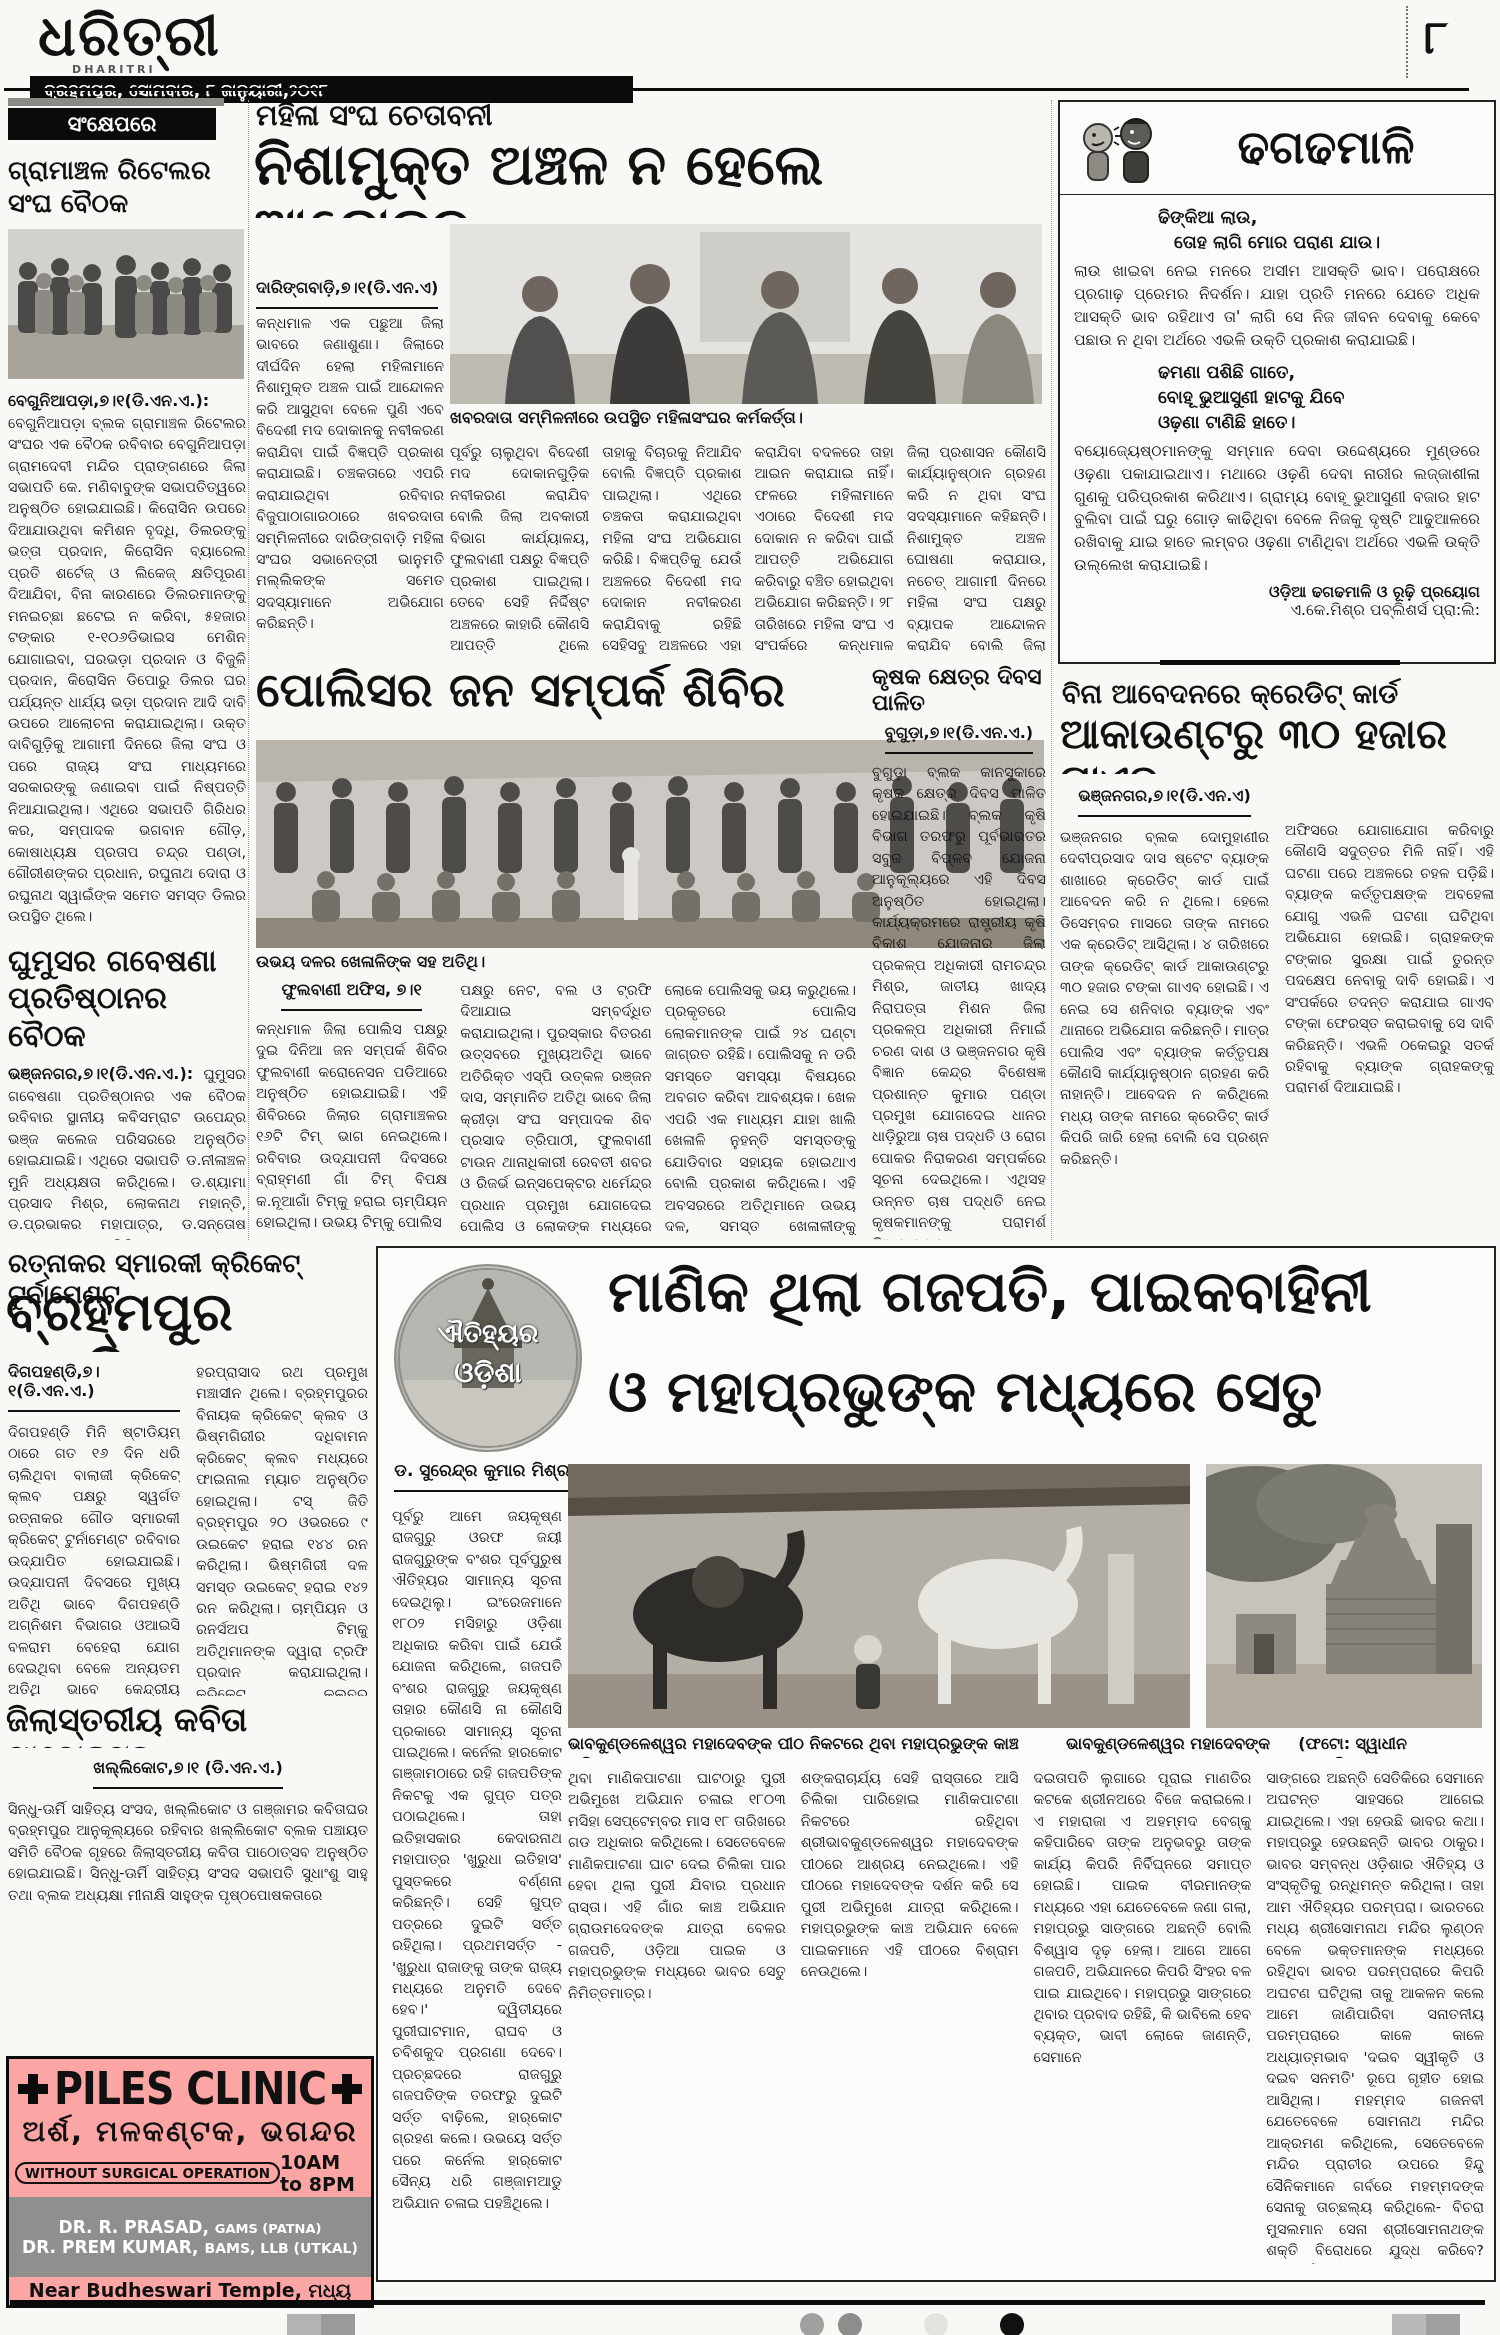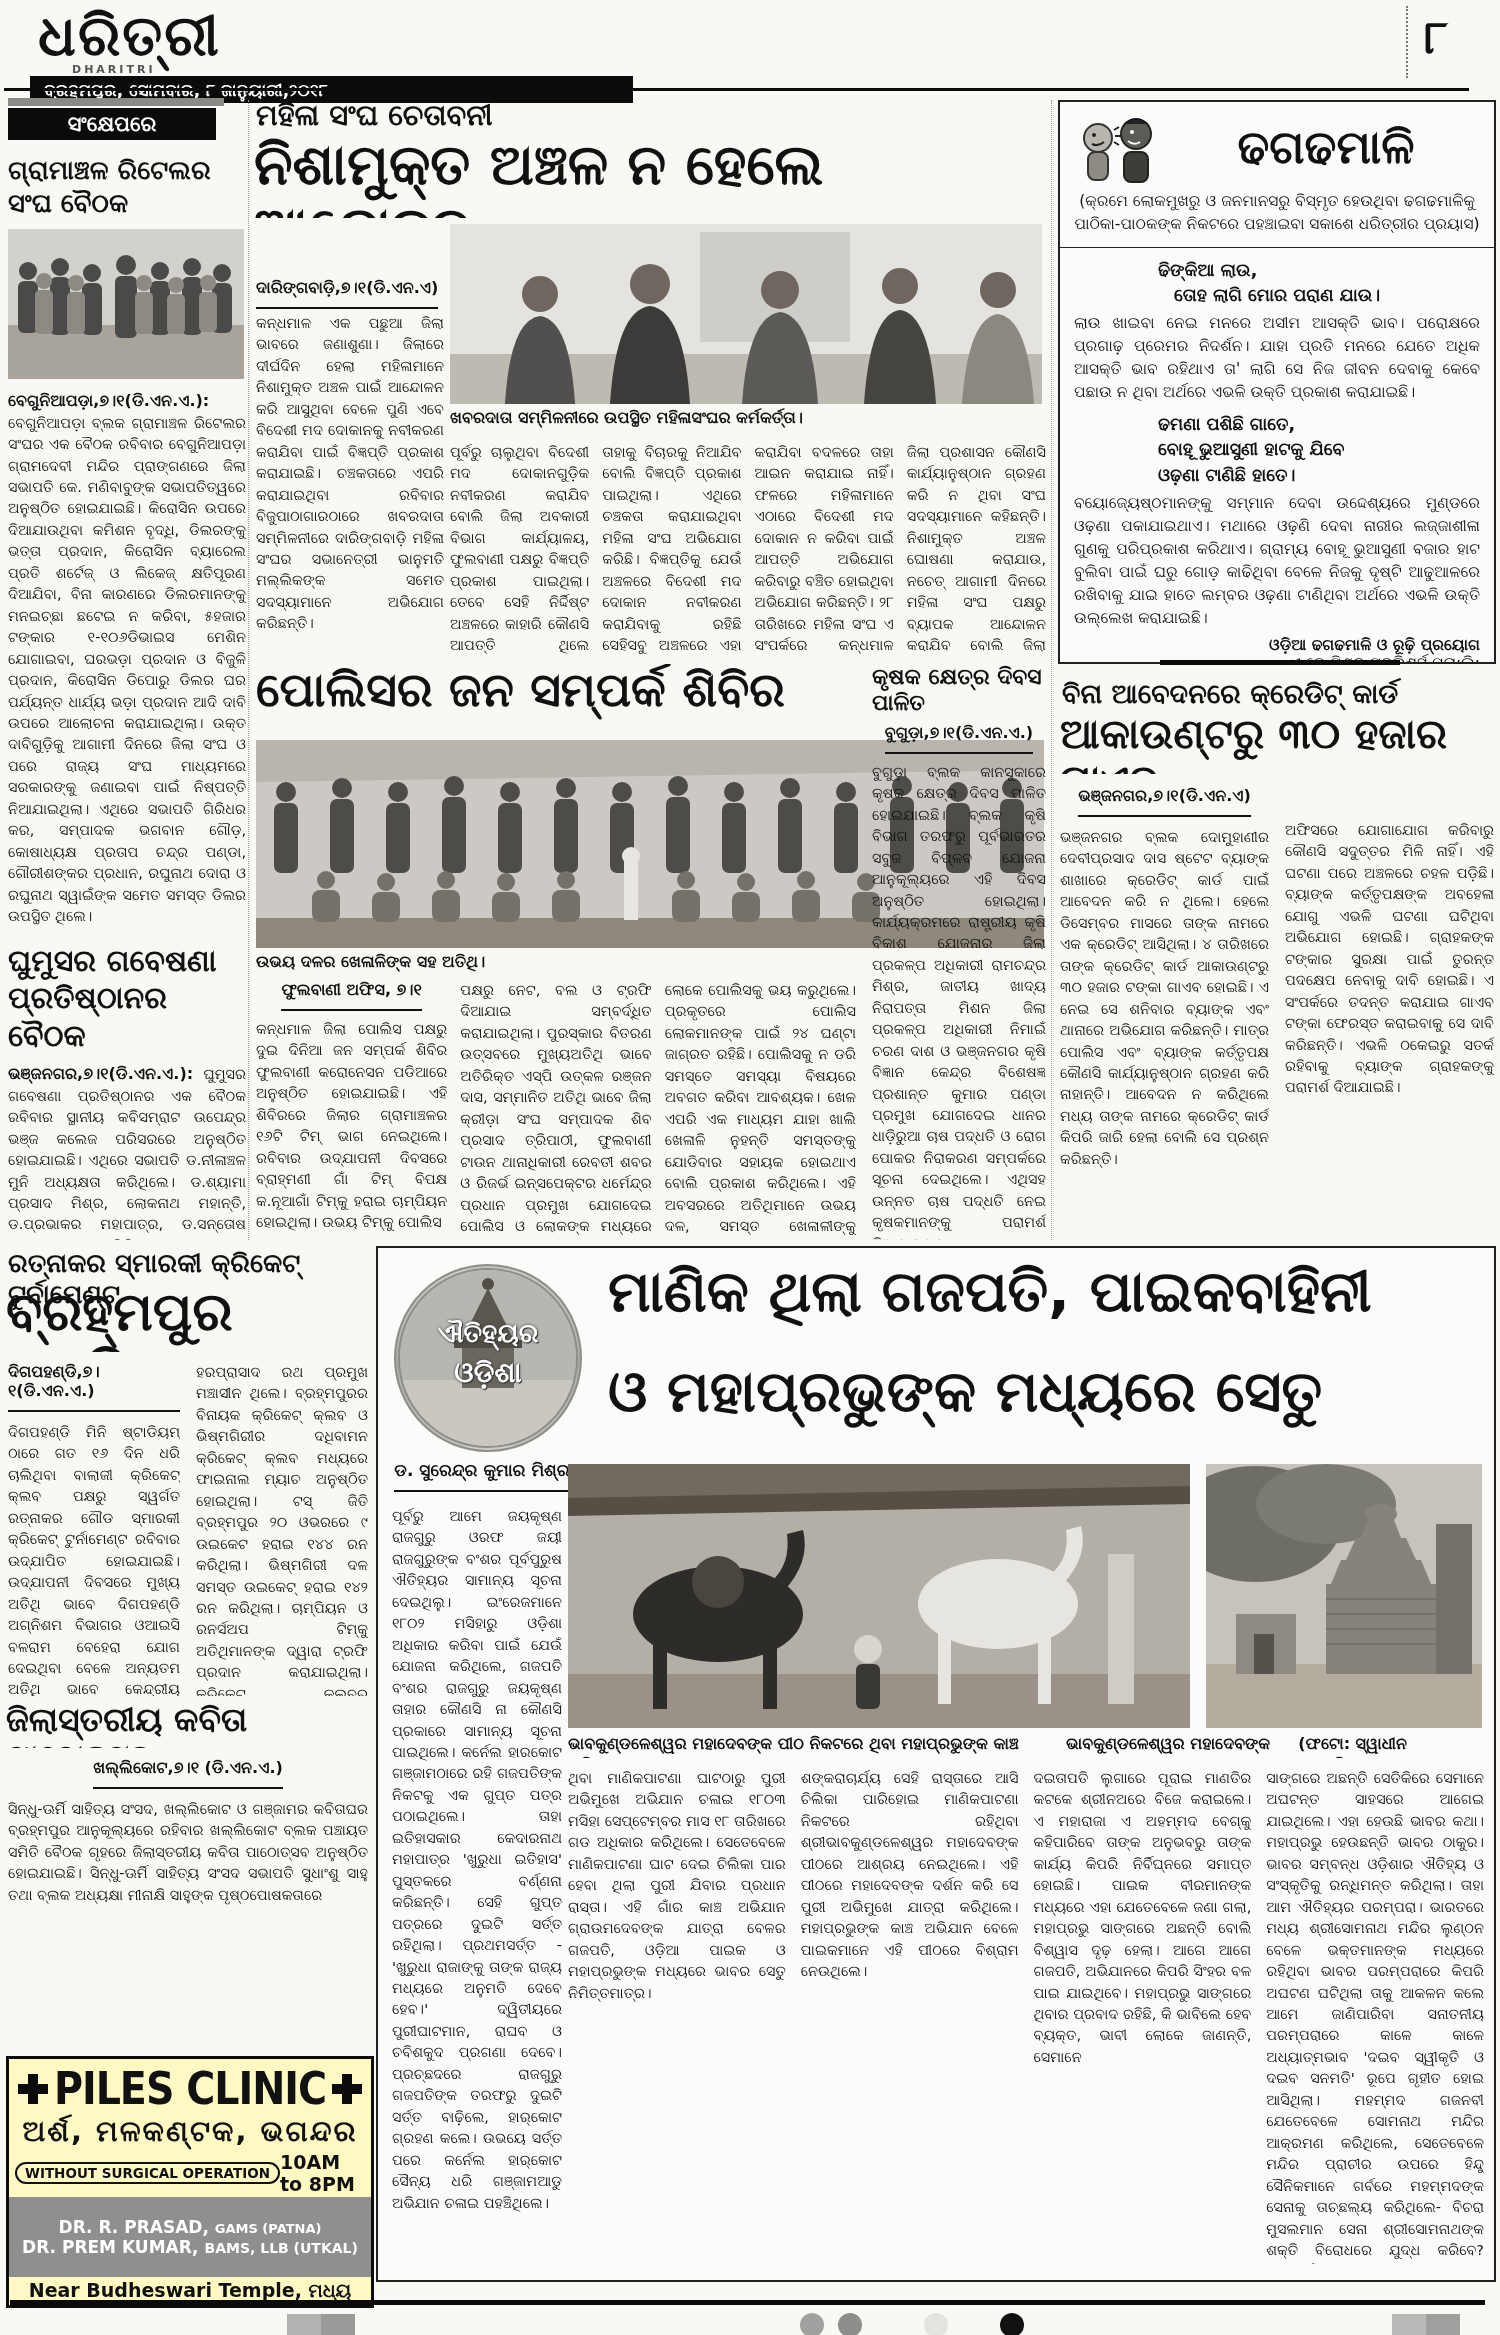--- a/index.html
+++ b/index.html
@@ -36,21 +36,21 @@
   .hbox{border:2px solid #222;background:#fbfbf9;}
   .hbox-inner{padding:10px 14px;}
   .verse{font-weight:bold;font-size:17.5px;line-height:1.45;}
   
   .fbox{border:2px solid #222;background:#fbfbf9;}
   .badge-circle{width:176px;height:176px;border-radius:50%;border:6px double #8d8d89;
     background:linear-gradient(#cfcfca,#a8a8a2 55%,#c4c2ba);position:relative;overflow:hidden;}
   .badge-txt{position:absolute;left:0;right:0;text-align:center;color:#fff;font-weight:bold;
     text-shadow:0 0 3px #333,1px 1px 0 #333;}
   
-  .ad{border:3px solid #0b0b0b;background:#fef9c3;}
+  .ad{border:3px solid #0b0b0b;background:#fca5a5;}
   .ad-title-row{display:flex;align-items:center;justify-content:center;gap:6px;padding:4px 2px 0;}
   .ad-title{font-size:44px;font-weight:bold;letter-spacing:-1px;font-stretch:condensed;}
   .cross{width:30px;height:30px;position:relative;}
   .cross:before{content:"";position:absolute;left:10px;top:0;width:10px;height:30px;background:#0b0b0b;}
   .cross:after{content:"";position:absolute;left:0;top:10px;width:30px;height:10px;background:#0b0b0b;}
   .ad-sub{font-size:29px;font-weight:bold;text-align:center;letter-spacing:2px;}
   .pill{border:2px solid #111;border-radius:14px;font-size:13.5px;font-weight:bold;
         padding:1px 8px;white-space:nowrap;}
   .ad-gray{background:#8f8f8f;color:#fff;text-align:center;font-weight:bold;padding:20px 0;}
   .ad-line{font-weight:bold;text-align:center;}
@@ -247,21 +247,20 @@
           <rect x="14" y="40" width="20" height="28" rx="7" fill="#8e8b85" stroke="#333" stroke-width="2"></rect>
           <circle cx="62" cy="22" r="15" fill="#5d5b56" stroke="#222" stroke-width="2"></circle>
           <path d="M50 12 q12 -10 24 0" stroke="#111" fill="#222"></path>
           <circle cx="58" cy="20" r="2" fill="#fff"></circle>
             <path d="M54 29 q6 5 12 1" stroke="#fff" fill="none" stroke-width="2"></path>
           <rect x="50" y="40" width="24" height="30" rx="7" fill="#3e3d3a" stroke="#222" stroke-width="2"></rect>
           <path d="M40 18 l5 -3 M41 24 l6 0 M40 30 l5 3" stroke="#222" stroke-width="2"></path>
         </svg>
         <div class="hl" style="font-size:46px;flex:1;text-align:center;">ଢଗଢମାଳି</div>
       </div>
-      <div class="ctr" style="font-size:15.5px;line-height:1.5;margin-top:6px;">(କ୍ରମେ ଲୋକମୁଖରୁ ଓ ଜନମାନସରୁ ବିସ୍ମୃତ ହେଉଥିବା ଢଗଢମାଳିକୁ ପାଠିକା-ପାଠକଙ୍କ ନିକଟରେ ପହଞ୍ଚାଇବା ସକାଶେ ଧରିତ୍ରୀର ପ୍ରୟାସ)</div>
       <div style="border-top:1.5px solid #222;margin:10px -14px 10px;"></div>
       <div class="verse" style="margin-left:84px;">ଢିଙ୍କିଆ ଲାଉ,</div>
       <div class="verse" style="margin-left:100px;">ତୋହ ଲାଗି ମୋର ପରାଣ ଯାଉ।</div>
       <div class="body-txt" style="font-size:15.5px;margin-top:4px;">ଲାଉ ଖାଇବା ନେଇ ମନରେ ଅସୀମ ଆସକ୍ତି ଭାବ। ପରୋକ୍ଷରେ ପ୍ରଗାଢ଼ ପ୍ରେମର ନିଦର୍ଶନ। ଯାହା ପ୍ରତି ମନରେ ଯେତେ ଅଧିକ ଆସକ୍ତି ଭାବ ରହିଥାଏ ତା' ଲାଗି ସେ ନିଜ ଜୀବନ ଦେବାକୁ କେବେ ପଛାଉ ନ ଥିବା ଅର୍ଥରେ ଏଭଳି ଉକ୍ତି ପ୍ରକାଶ କରାଯାଇଛି।</div>
       <div class="verse" style="margin-left:84px;margin-top:8px;">ଢମଣା ପଶିଛି ଗାତେ,</div>
       <div class="verse" style="margin-left:84px;">ବୋହୂ ଭୁଆସୁଣୀ ହାଟକୁ ଯିବେ</div>
       <div class="verse" style="margin-left:84px;">ଓଢ଼ଣା ଟାଣିଛି ହାତେ।</div>
       <div class="body-txt" style="font-size:15.5px;margin-top:4px;">ବୟୋଜ୍ୟେଷ୍ଠମାନଙ୍କୁ ସମ୍ମାନ ଦେବା ଉଦ୍ଦେଶ୍ୟରେ ମୁଣ୍ଡରେ ଓଢ଼ଣା ପକାଯାଇଥାଏ। ମଥାରେ ଓଢ଼ଣି ଦେବା ନାରୀର ଲଜ୍ଜାଶୀଳା ଗୁଣକୁ ପରିପ୍ରକାଶ କରିଥାଏ। ଗ୍ରାମ୍ୟ ବୋହୂ ଭୁଆସୁଣୀ ବଜାର ହାଟ ବୁଲିବା ପାଇଁ ଘରୁ ଗୋଡ଼ କାଢିଥିବା ବେଳେ ନିଜକୁ ଦୃଷ୍ଟି ଆଢୁଆଳରେ ରଖିବାକୁ ଯାଇ ହାତେ ଲମ୍ବର ଓଢ଼ଣା ଟାଣିଥିବା ଅର୍ଥରେ ଏଭଳି ଉକ୍ତି ଉଲ୍ଲେଖ କରାଯାଇଛି।</div>
       <div style="text-align:right;font-size:15.5px;font-weight:bold;margin-top:6px;">ଓଡ଼ିଆ ଢଗଢମାଳି ଓ ରୂଢ଼ି ପ୍ରୟୋଗ</div>
       <div style="text-align:right;font-size:15.5px;">ଏ.କେ.ମିଶ୍ର ପବ୍ଲିଶର୍ସ ପ୍ରା:ଲି:</div>

